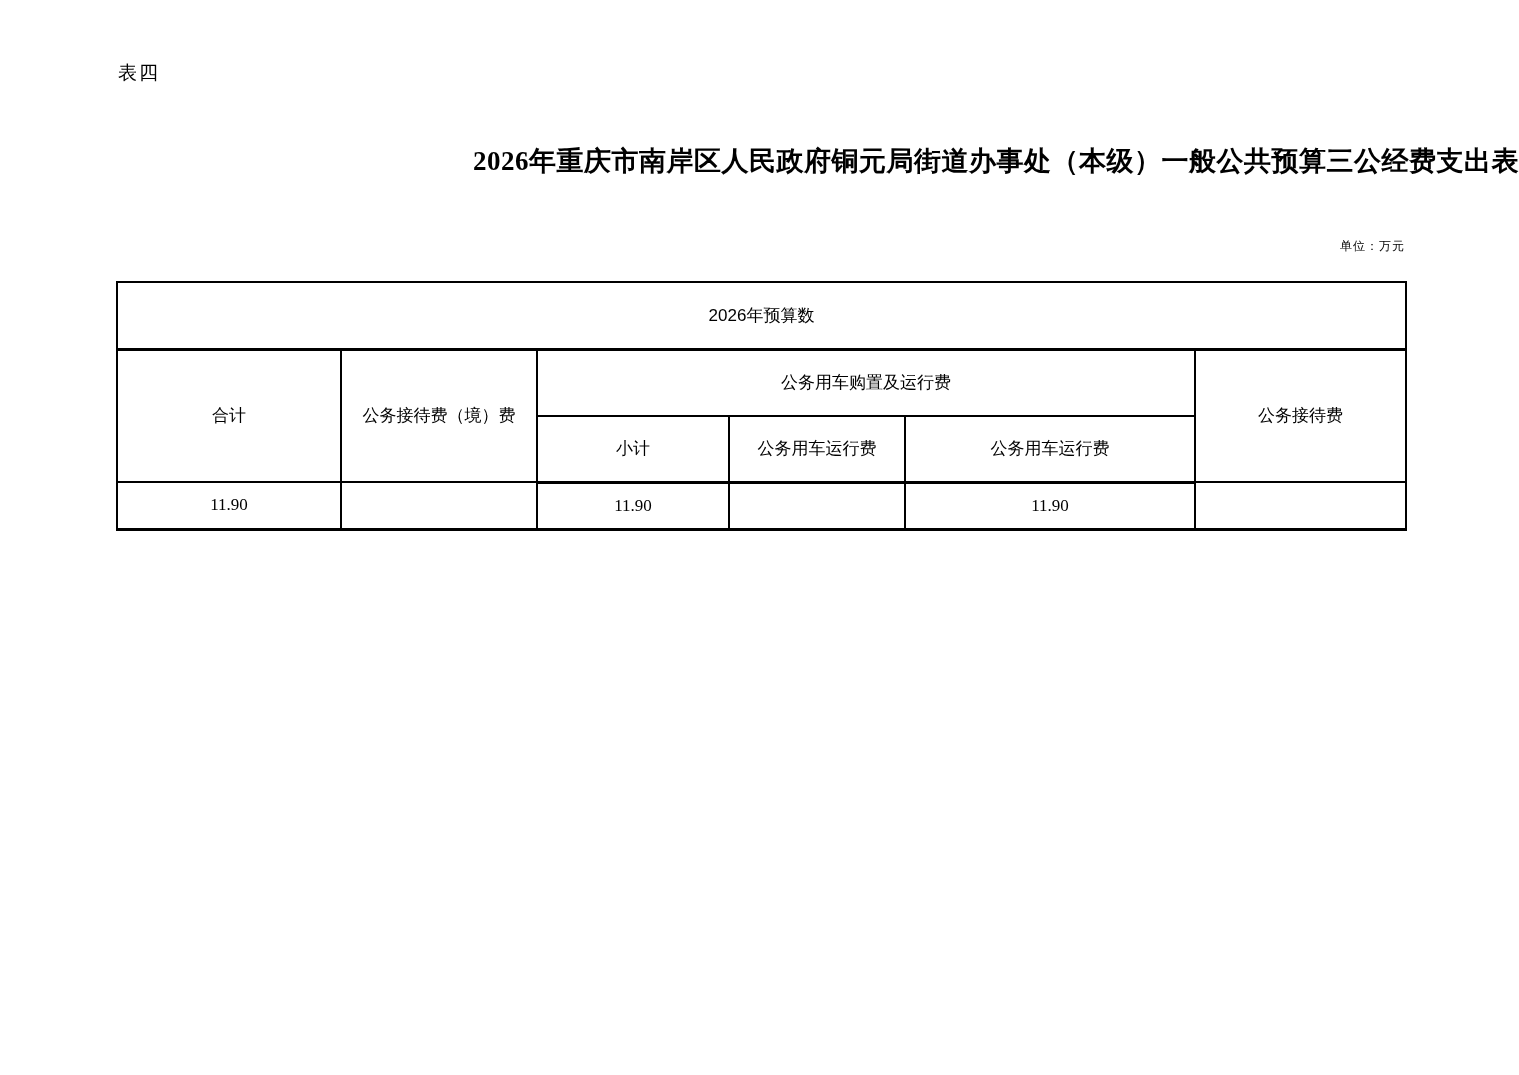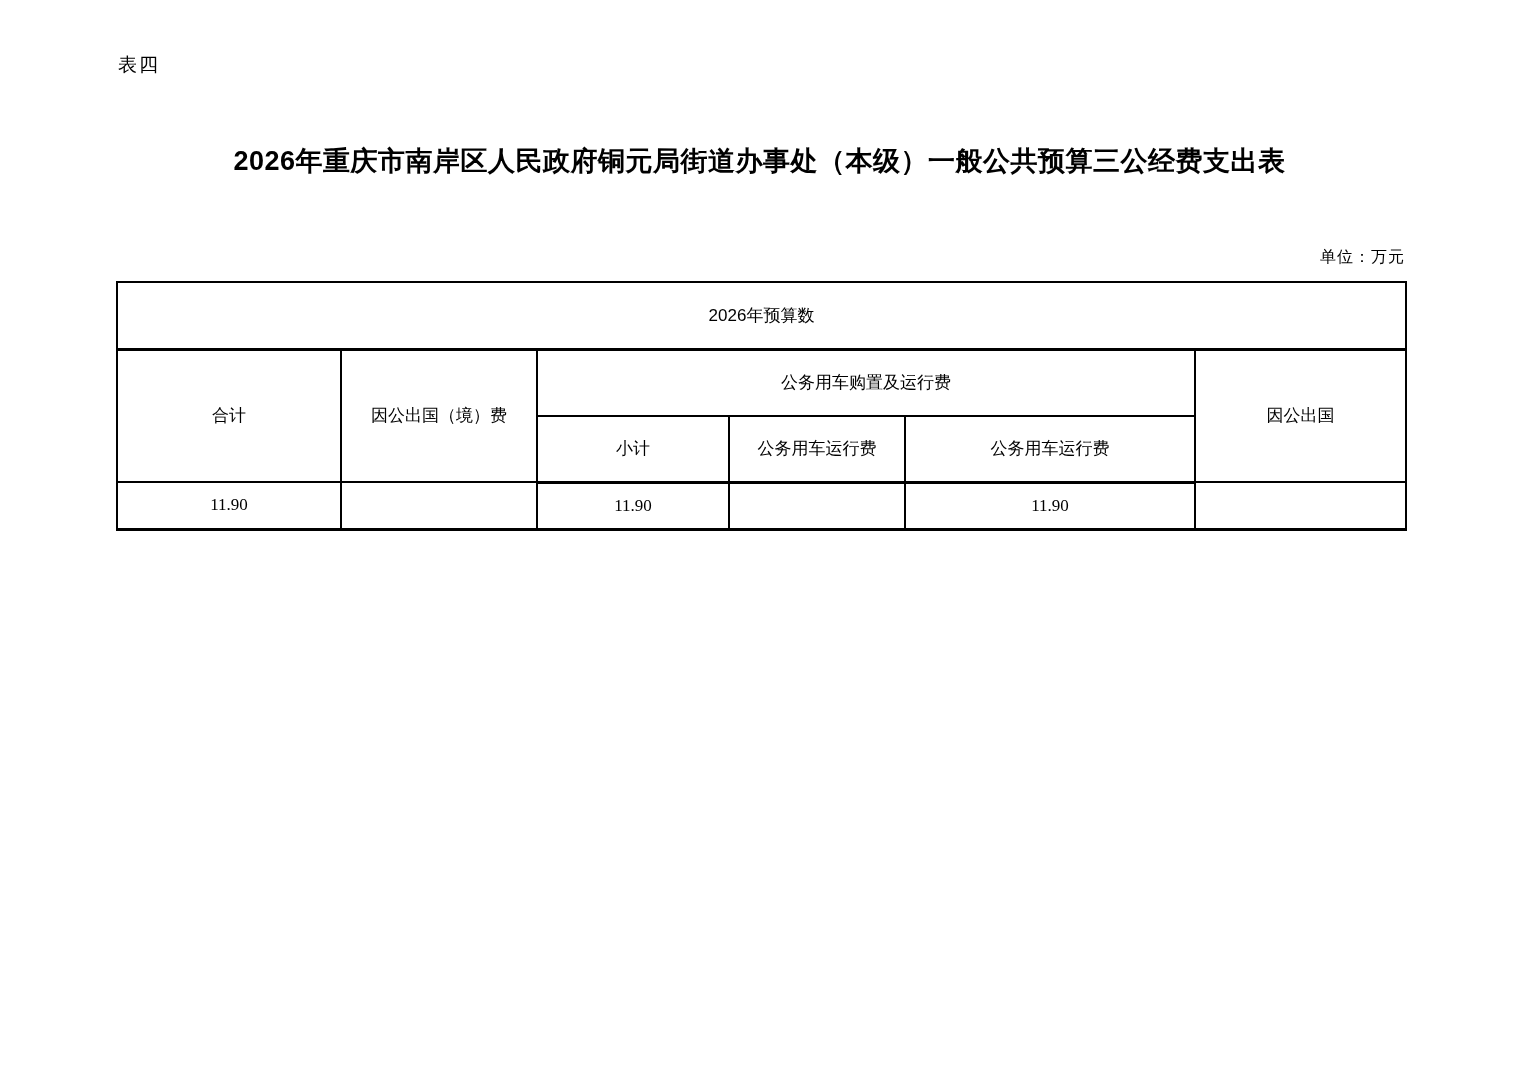--- a/index.html
+++ b/index.html
@@ -12,42 +12,42 @@
     width: 1519px;
     height: 1075px;
     background: #ffffff;
     overflow: hidden;
     font-family: "Liberation Serif", "DejaVu Serif", serif;
     color: #000000;
   }
   .corner-label {
     position: absolute;
     left: 118px;
-    top: 52px;
+    top: 60px;
     font-size: 19px;
     font-family: "Liberation Serif", "DejaVu Serif", serif;
     letter-spacing: 2px;
   }
   .doc-title {
     position: absolute;
     left: 0;
     right: 0;
     top: 143px;
-    text-align: center;
+    text-align: right;
     font-size: 27px;
     font-weight: bold;
-    font-family: Liberation Sans, sans-serif;
+    font-family: Liberation Serif, serif;
     letter-spacing: 0.5px;
     white-space: nowrap;
   }
   .unit-note {
     position: absolute;
     right: 114px;
-    top: 247px;
-    font-size: 16px;
+    top: 238px;
+    font-size: 12px;
     font-family: "Liberation Serif", "DejaVu Serif", serif;
     letter-spacing: 1px;
   }
   table.budget {
     position: absolute;
     left: 116px;
     top: 281px;
     width: 1289px;
     border-collapse: collapse;
     table-layout: fixed;
@@ -97,23 +97,23 @@
       <col style="width:176px">
       <col style="width:290px">
       <col style="width:211px">
     </colgroup>
     <tbody>
       <tr class="group-header-row">
         <td colspan="6" class="hdr">2026年预算数</td>
       </tr>
       <tr class="header-row">
         <td rowspan="2" class="hdr">合计</td>
-        <td rowspan="2" class="hdr">因公出国（境）费</td>
+        <td rowspan="2" class="hdr">公务接待费（境）费</td>
         <td colspan="3" class="hdr vehicle-group">公务用车购置及运行费</td>
-        <td rowspan="2" class="hdr">因公出国</td>
+        <td rowspan="2" class="hdr">公务接待费</td>
       </tr>
       <tr class="subheader-row">
         <td class="hdr">小计</td>
         <td class="hdr">公务用车运行费</td>
         <td class="hdr">公务用车运行费</td>
       </tr>
       <tr class="data-row">
         <td class="num">11.90</td>
         <td class="num"></td>
         <td class="num">11.90</td>

